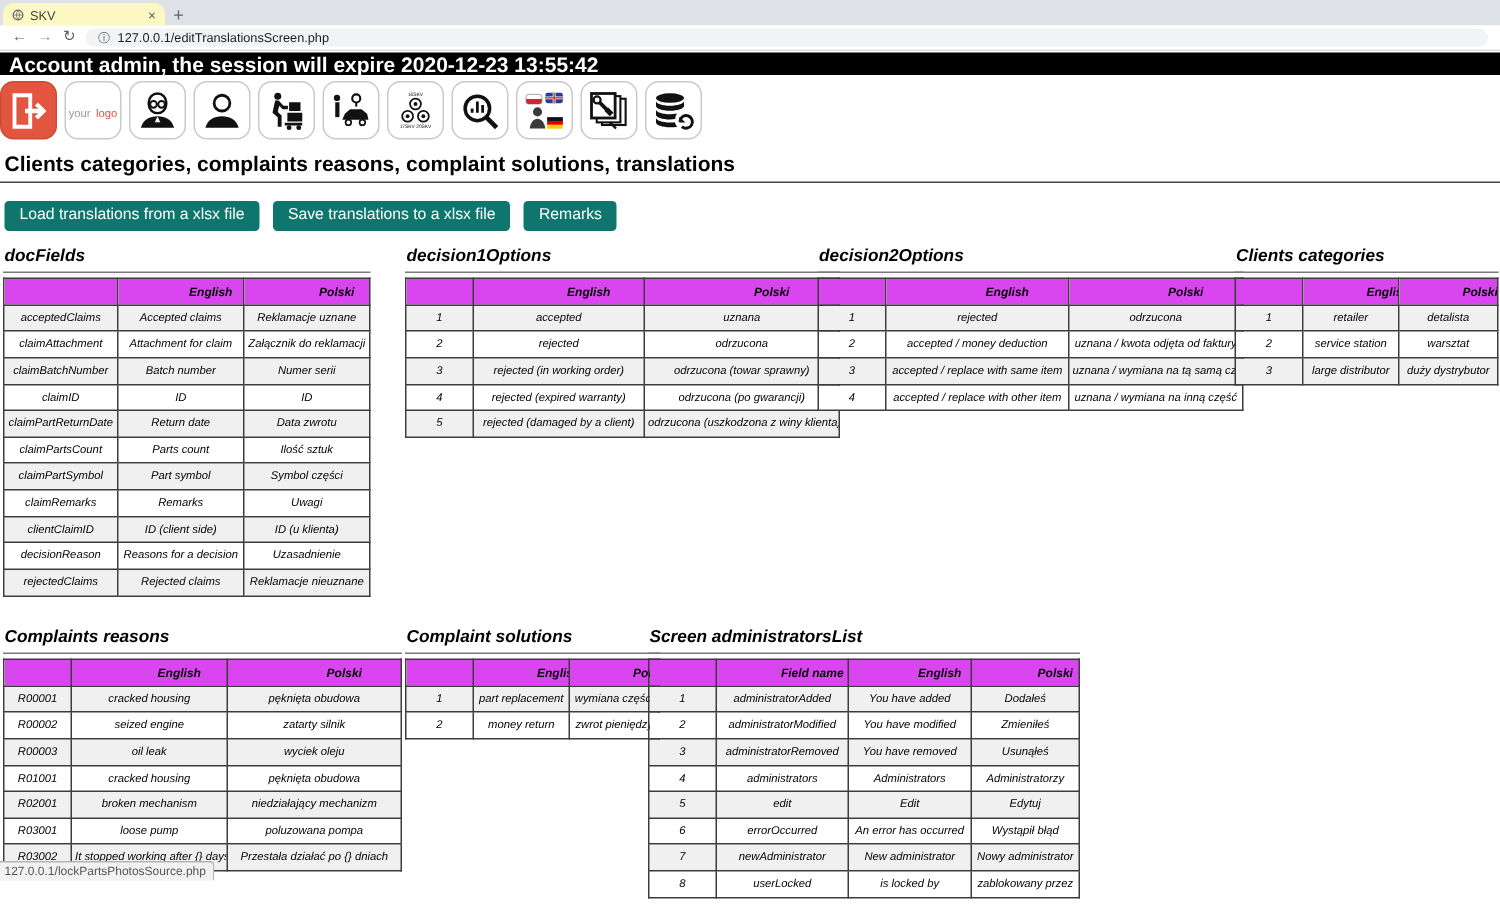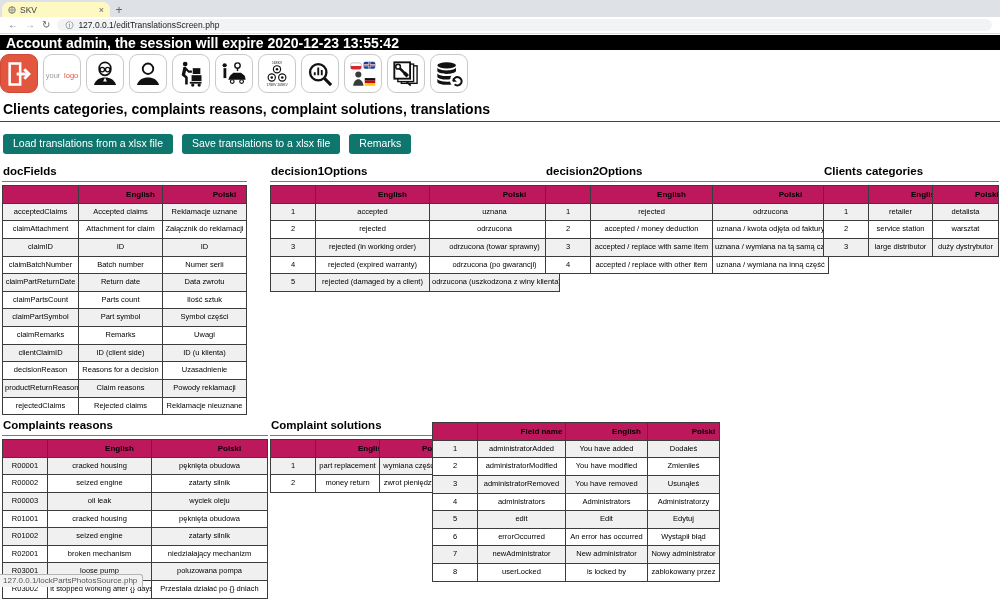--- a/index.html
+++ b/index.html
@@ -36,28 +36,28 @@
   .logo-w2 { color:#e2553f; font-size:7.5px; }
 
   
   .page-title { font-size:14px; font-weight:bold; margin:5px 0 4px 3px; color:#000; }
   .title-rule { border:none; border-top:1px solid #444; margin:0; }
   .actions { display:flex; gap:9px; margin:12px 0 0 3px; }
   .btn { background:#0f766e; color:#fff; border:none; border-radius:3px;
          font-size:10.5px; padding:4px 10px; font-family:inherit; line-height:1.1; }
 
   
-  .content { position:relative; height:440px; margin-top:11px; }
+  .content { position:relative; height:440px; margin-top:11px;font-style:italic; }
   .block { position:absolute; }
   .tbl-title { font-size:11.5px; font-weight:bold; color:#000;
                padding:0 0 4px 1px; border-bottom:1px solid #7a7a7a; }
   table { border-collapse:collapse; table-layout:fixed; margin-top:3px; }
   th, td { border:1px solid #3c3c3c; font-size:7.5px; text-align:center;
            white-space:nowrap; overflow:hidden; padding:4px 2px; line-height:1.15; height:17px; }
-  th { font-weight:bold; font-size:8px; background:#be185d;padding-left:42px; }
+  th { font-weight:bold; font-size:8px; background:#d946ef;padding-left:42px; }
   tbody tr:nth-child(odd) td { background:#f0f0f0; }
   tbody tr:nth-child(even) td { background:#fff; }
 
   #b-docfields  { left:2px;   top:0; }   #b-docfields table  { width:244px; }
   #b-docfields  th:nth-child(1){width:76px}  #b-docfields th:nth-child(2){width:84px}  #b-docfields th:nth-child(3){width:84px}
   #b-dec1       { left:270px; top:0; }   #b-dec1 table       { width:258px; }
   #b-dec1 th:nth-child(1){width:14px}  #b-dec1 th:nth-child(2){width:114px}  #b-dec1 th:nth-child(3){width:130px}
   #b-dec2       { left:545px; top:0; }   #b-dec2 table       { width:252px; }
   #b-dec2 th:nth-child(1){width:14px}  #b-dec2 th:nth-child(2){width:122px}  #b-dec2 th:nth-child(3){width:116px}
   #b-clients    { left:823px; top:0; }   #b-clients table    { width:144px; }
@@ -238,30 +238,30 @@
             <td>acceptedClaims</td>
             <td>Accepted claims</td>
             <td>Reklamacje uznane</td>
           </tr>
           <tr>
             <td>claimAttachment</td>
             <td>Attachment for claim</td>
             <td>Załącznik do reklamacji</td>
           </tr>
           <tr>
+            <td>claimBatchNumber</td>
+            <td>Batch number</td>
+            <td>Numer serii</td>
+          </tr>
+          <tr>
             <td>claimID</td>
             <td>ID</td>
             <td>ID</td>
           </tr>
           <tr>
-            <td>claimBatchNumber</td>
-            <td>Batch number</td>
-            <td>Numer serii</td>
-          </tr>
-          <tr>
             <td>claimPartReturnDate</td>
             <td>Return date</td>
             <td>Data zwrotu</td>
           </tr>
           <tr>
             <td>claimPartsCount</td>
             <td>Parts count</td>
             <td>Ilość sztuk</td>
           </tr>
           <tr>
@@ -278,25 +278,20 @@
             <td>clientClaimID</td>
             <td>ID (client side)</td>
             <td>ID (u klienta)</td>
           </tr>
           <tr>
             <td>decisionReason</td>
             <td>Reasons for a decision</td>
             <td>Uzasadnienie</td>
           </tr>
           <tr>
-            <td>productReturnReason</td>
-            <td>Claim reasons</td>
-            <td>Powody reklamacji</td>
-          </tr>
-          <tr>
             <td>rejectedClaims</td>
             <td>Rejected claims</td>
             <td>Reklamacje nieuznane</td>
           </tr>
         </tbody>
       </table>
   </section>
   <section class="block" id="b-dec1">
     <div class="tbl-title">decision1Options</div>
     <table>
@@ -424,25 +419,20 @@
             <td>R00003</td>
             <td>oil leak</td>
             <td>wyciek oleju</td>
           </tr>
           <tr>
             <td>R01001</td>
             <td>cracked housing</td>
             <td>pęknięta obudowa</td>
           </tr>
           <tr>
-            <td>R01002</td>
-            <td>seized engine</td>
-            <td>zatarty silnik</td>
-          </tr>
-          <tr>
             <td>R02001</td>
             <td>broken mechanism</td>
             <td>niedziałający mechanizm</td>
           </tr>
           <tr>
             <td>R03001</td>
             <td>loose pump</td>
             <td>poluzowana pompa</td>
           </tr>
           <tr>
@@ -471,20 +461,21 @@
           </tr>
           <tr>
             <td>2</td>
             <td>money return</td>
             <td>zwrot pieniędzy</td>
           </tr>
         </tbody>
       </table>
   </section>
   <section class="block" id="b-admins">
+    <div class="tbl-title">Screen administratorsList</div>
     <table>
         <thead>
           <tr>
             <th></th>
             <th>Field name</th>
             <th>English</th>
             <th>Polski</th>
           </tr>
         </thead>
         <tbody>

